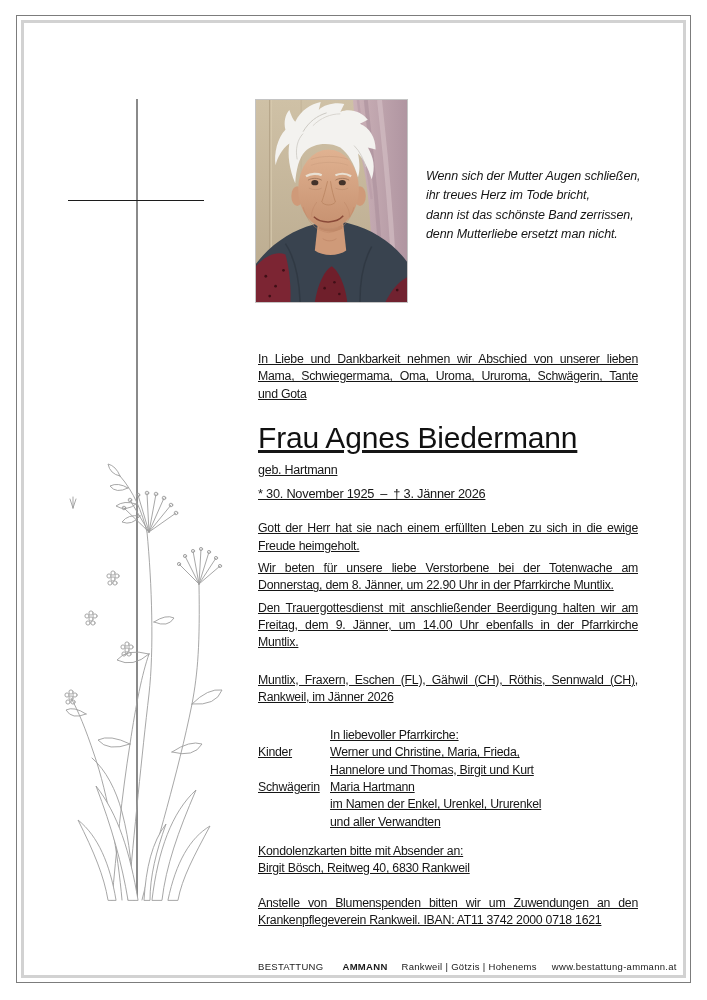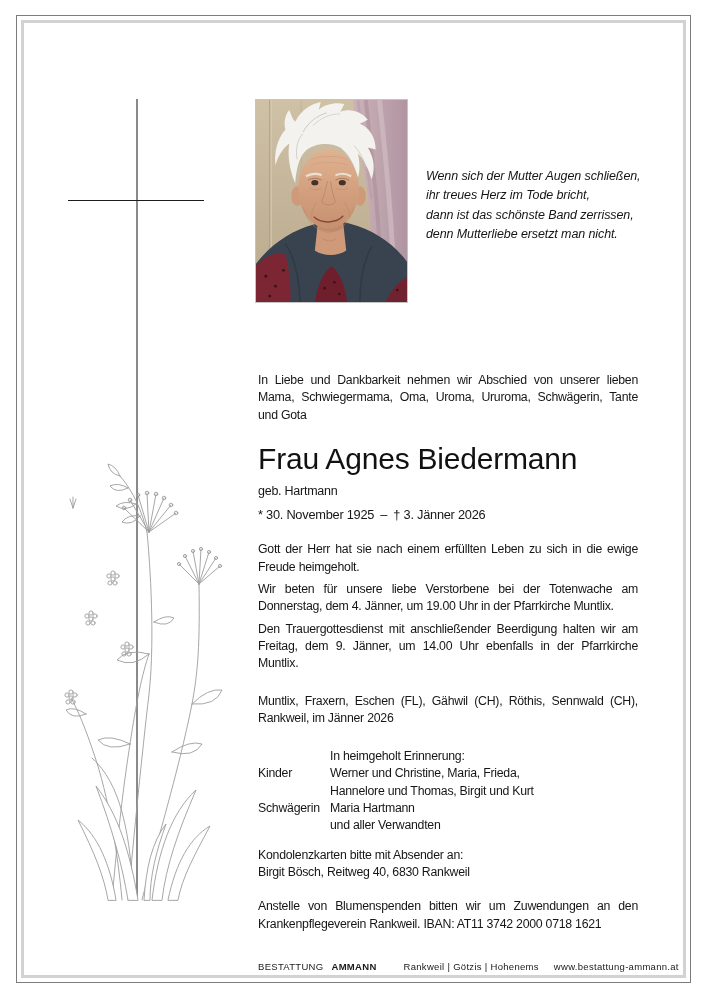--- a/index.html
+++ b/index.html
@@ -23,44 +23,44 @@
   
   .photo { position:absolute; left:255px; top:99px; width:153px; height:204px;
            border:1px solid #c4c4c4; background:#c5b69b; }
   .photo svg { display:block; }
 
   
   .poem { position:absolute; left:426px; top:167px; font-style:italic; font-size:12.5px;
           line-height:19.4px; letter-spacing:-0.1px; color:#151515; }
 
   
-  .main { position:absolute; left:258px; top:372px; width:380px; font-size:12.3px;
-          line-height:17.3px; letter-spacing:-0.25px; color:#161616; }
+  .main { position:absolute; left:258px; top:351px; width:380px; font-size:12.3px;
+          line-height:17.3px; letter-spacing:-0.25px; color:#161616;text-decoration:underline; }
   .para { text-align:justify; hyphens:none; }
   .center { text-align:left; }
   .deceased-name { font-size:30px; line-height:34px; letter-spacing:-0.2px; margin-top:18px; color:#111; }
   .maiden { font-size:12.5px; margin-top:7px; }
   .dates  { font-size:12.8px; margin-top:6px; white-space:pre; }
   .mt5  { margin-top:5px; }
   .mt12 { margin-top:12px; }
   .mt17 { margin-top:17px; }
   .mt18 { margin-top:18px; }
   .mt20 { margin-top:20px; }
   .mt21 { margin-top:21px; }
 
   .mem-row { display:flex; }
   .mem-label { width:64px; flex:0 0 64px; margin-right:8px; white-space:nowrap; }
   .mem-text { flex:1; white-space:nowrap; }
 
   
   .footer { position:absolute; left:258px; top:961px; font-size:9.5px; letter-spacing:0.3px;
             color:#1a1a1a; white-space:nowrap; }
   .footer .brand-1 { font-weight:400; }
-  .footer .brand-2 { font-weight:700; margin-left:8px; }
-  .footer .locs { margin-left:27px; }
+  .footer .brand-2 { font-weight:700; margin-left:19px; }
+  .footer .locs { margin-left:14px; }
   .footer .web  { margin-left:15px; }
 </style>
 </head>
 <body>
 
 <div class="page">
 
   <div class="frame-outer"></div>
   <div class="frame-inner"></div>
 
@@ -242,43 +242,47 @@
   </div>
 
   <div class="main">
     <div class="para">In Liebe und Dankbarkeit nehmen wir Abschied von unserer lieben Mama, Schwiegermama, Oma, Uroma, Ururoma, Schwägerin, Tante und Gota</div>
 
     <div class="deceased-name center">Frau Agnes Biedermann</div>
     <div class="maiden center">geb. Hartmann</div>
     <div class="dates center">* 30. November 1925 – † 3. Jänner 2026</div>
 
     <div class="para mt18">Gott der Herr hat sie nach einem erfüllten Leben zu sich in die ewige Freude heimgeholt.</div>
-    <div class="para mt5">Wir beten für unsere liebe Verstorbene bei der Totenwache am Donnerstag, dem 4. Jänner, um 19.00 Uhr in der Pfarrkirche Muntlix.</div>
+    <div class="para mt5">Wir beten für unsere liebe Verstorbene bei der Totenwache am Donnerstag, dem 8. Jänner, um 22.90 Uhr in der Pfarrkirche Muntlix.</div>
     <div class="para mt5">Den Trauergottesdienst mit anschließender Beerdigung halten wir am Freitag, dem 9. Jänner, um 14.00 Uhr ebenfalls in der Pfarrkirche Muntlix.</div>
     <div class="para mt20">Muntlix, Fraxern, Eschen (FL), Gähwil (CH), Röthis, Sennwald (CH), Rankweil, im Jänner 2026</div>
 
     <div class="mt21">
       <div class="mem-row">
         <div class="mem-label"></div>
-        <div class="mem-text">In heimgeholt Erinnerung:</div>
+        <div class="mem-text">In liebevoller Pfarrkirche:</div>
       </div>
       <div class="mem-row">
         <div class="mem-label">Kinder</div>
         <div class="mem-text">Werner und Christine, Maria, Frieda,</div>
       </div>
       <div class="mem-row">
         <div class="mem-label"></div>
       </div>
       <div class="mem-row">
         <div class="mem-label"></div>
         <div class="mem-text">Hannelore und Thomas, Birgit und Kurt</div>
       </div>
       <div class="mem-row">
         <div class="mem-label">Schwägerin</div>
         <div class="mem-text">Maria Hartmann</div>
+      </div>
+      <div class="mem-row">
+        <div class="mem-label"></div>
+        <div class="mem-text">im Namen der Enkel, Urenkel, Ururenkel</div>
       </div>
       <div class="mem-row">
         <div class="mem-label"></div>
         <div class="mem-text">und aller Verwandten</div>
       </div>
     </div>
 
     <div class="mt12">
       <div>Kondolenzkarten bitte mit Absender an:</div>
       <div>Birgit Bösch, Reitweg 40, 6830 Rankweil</div>

